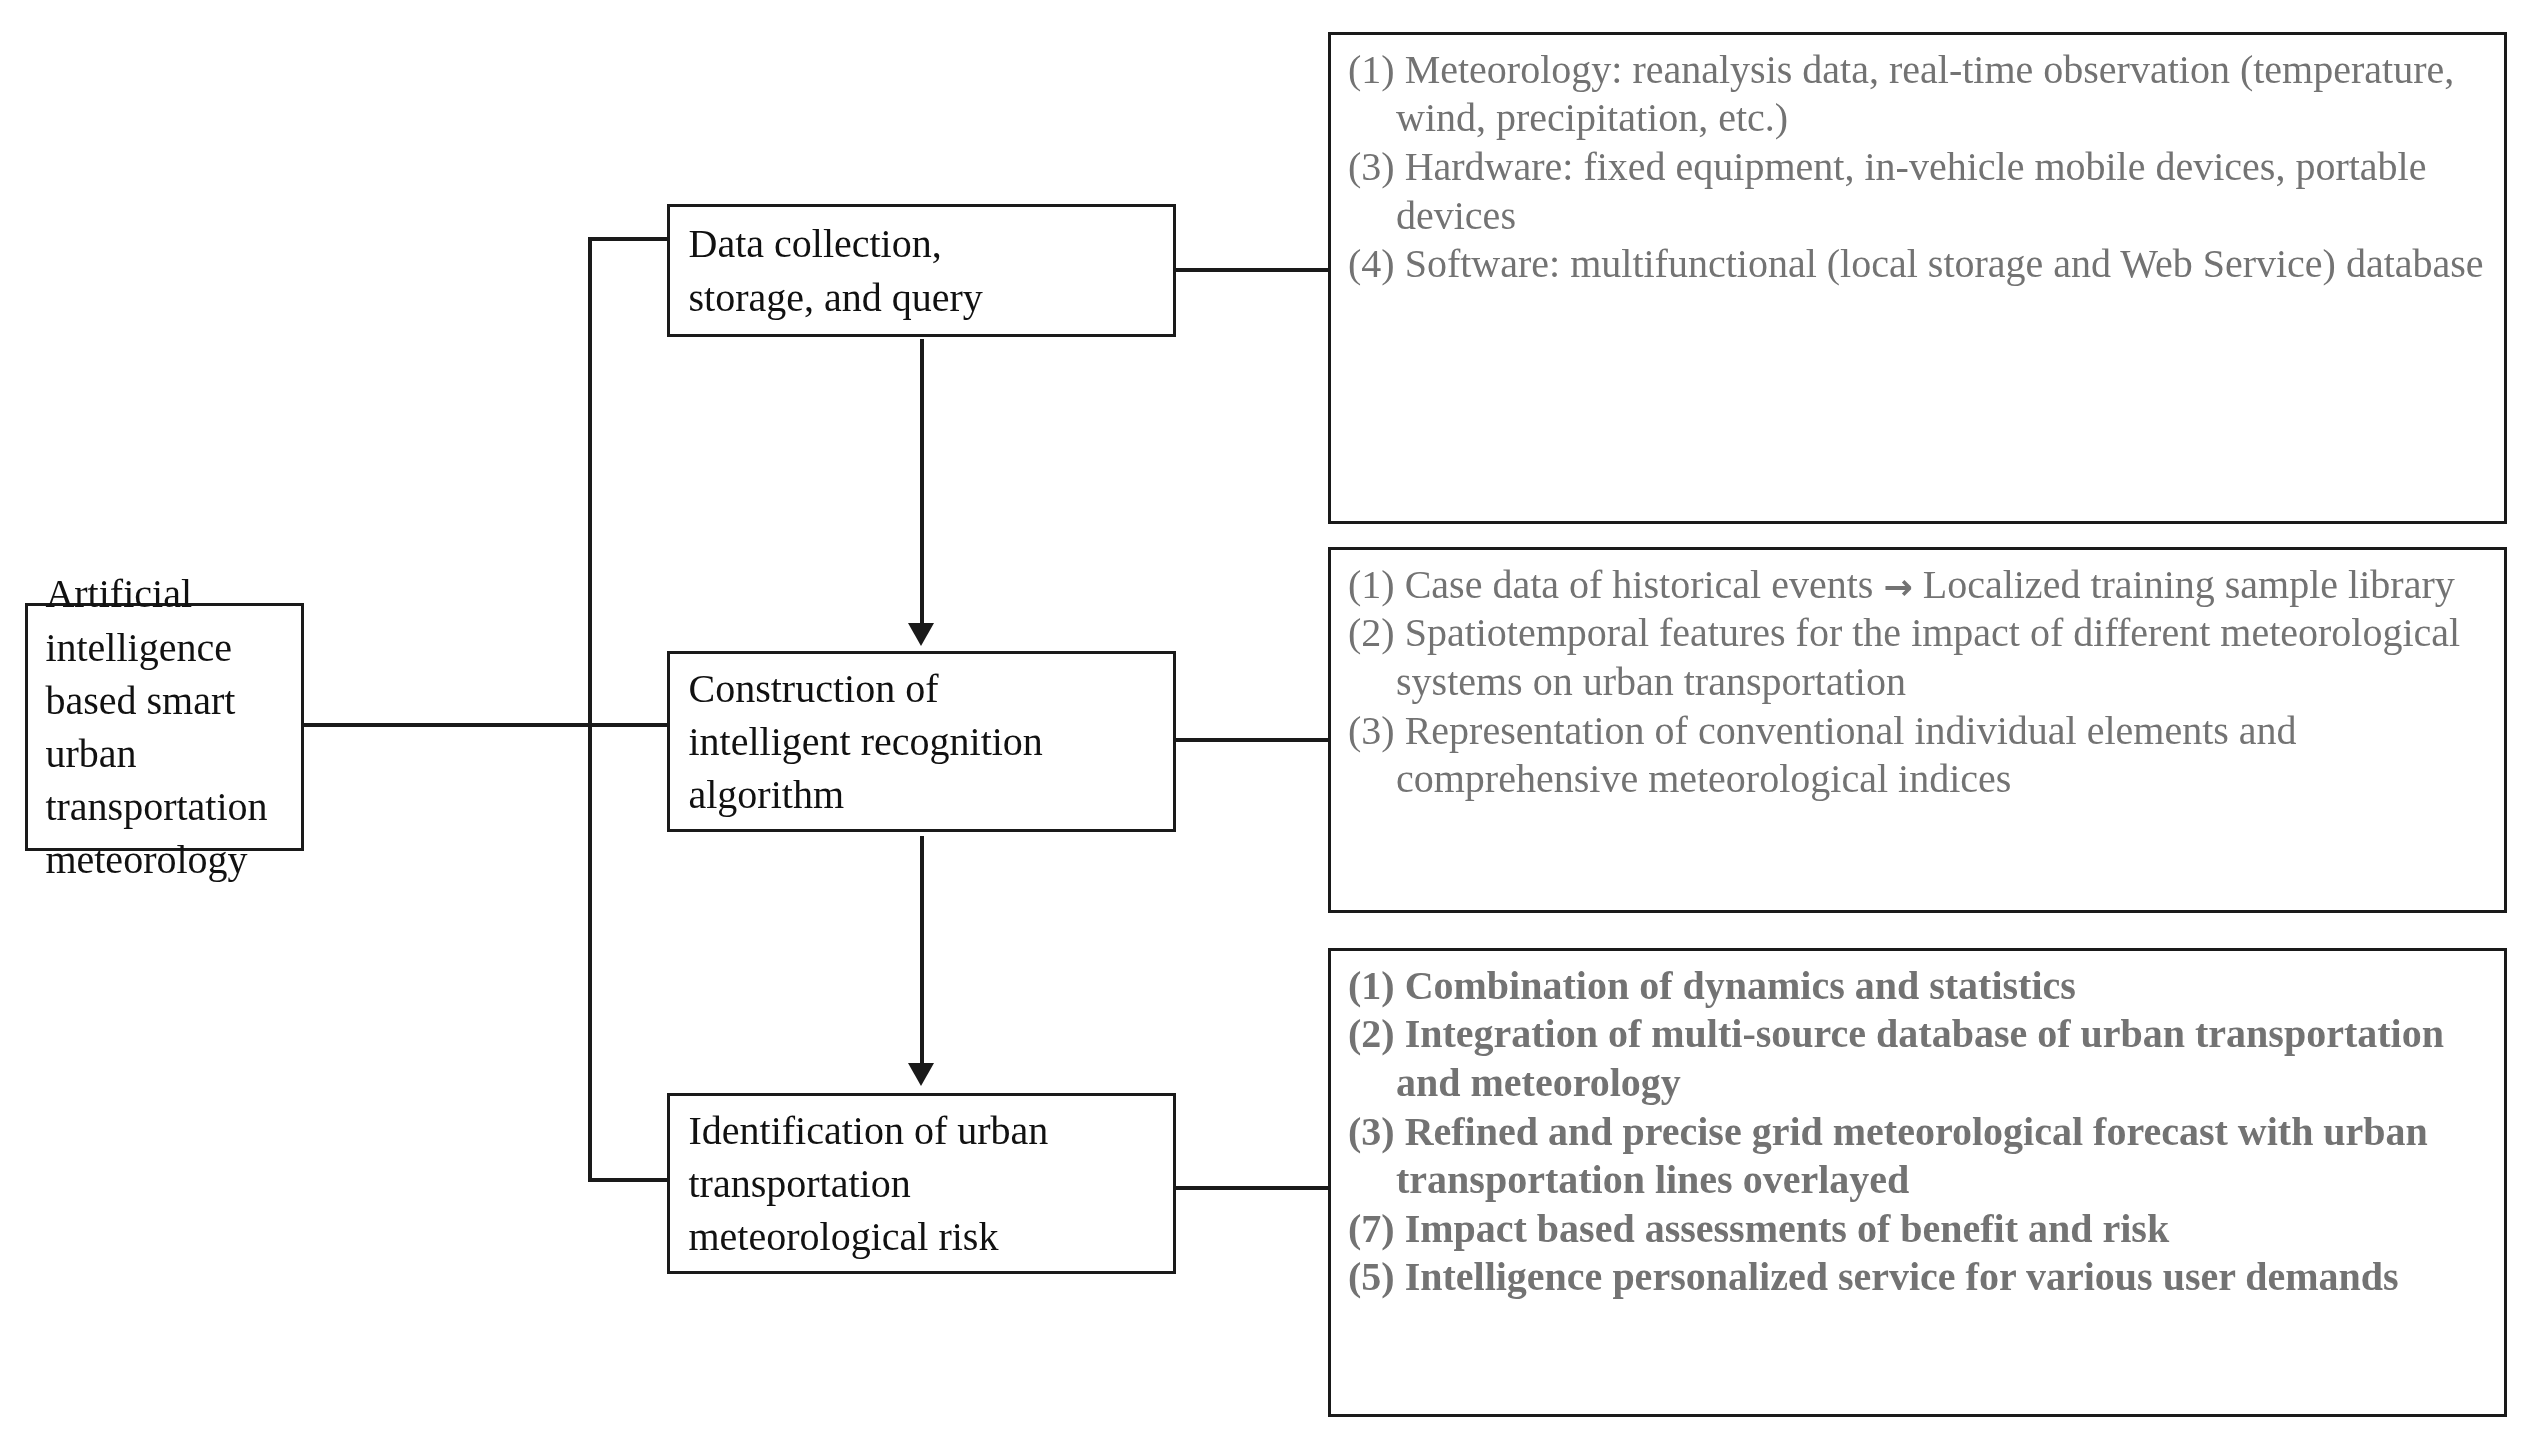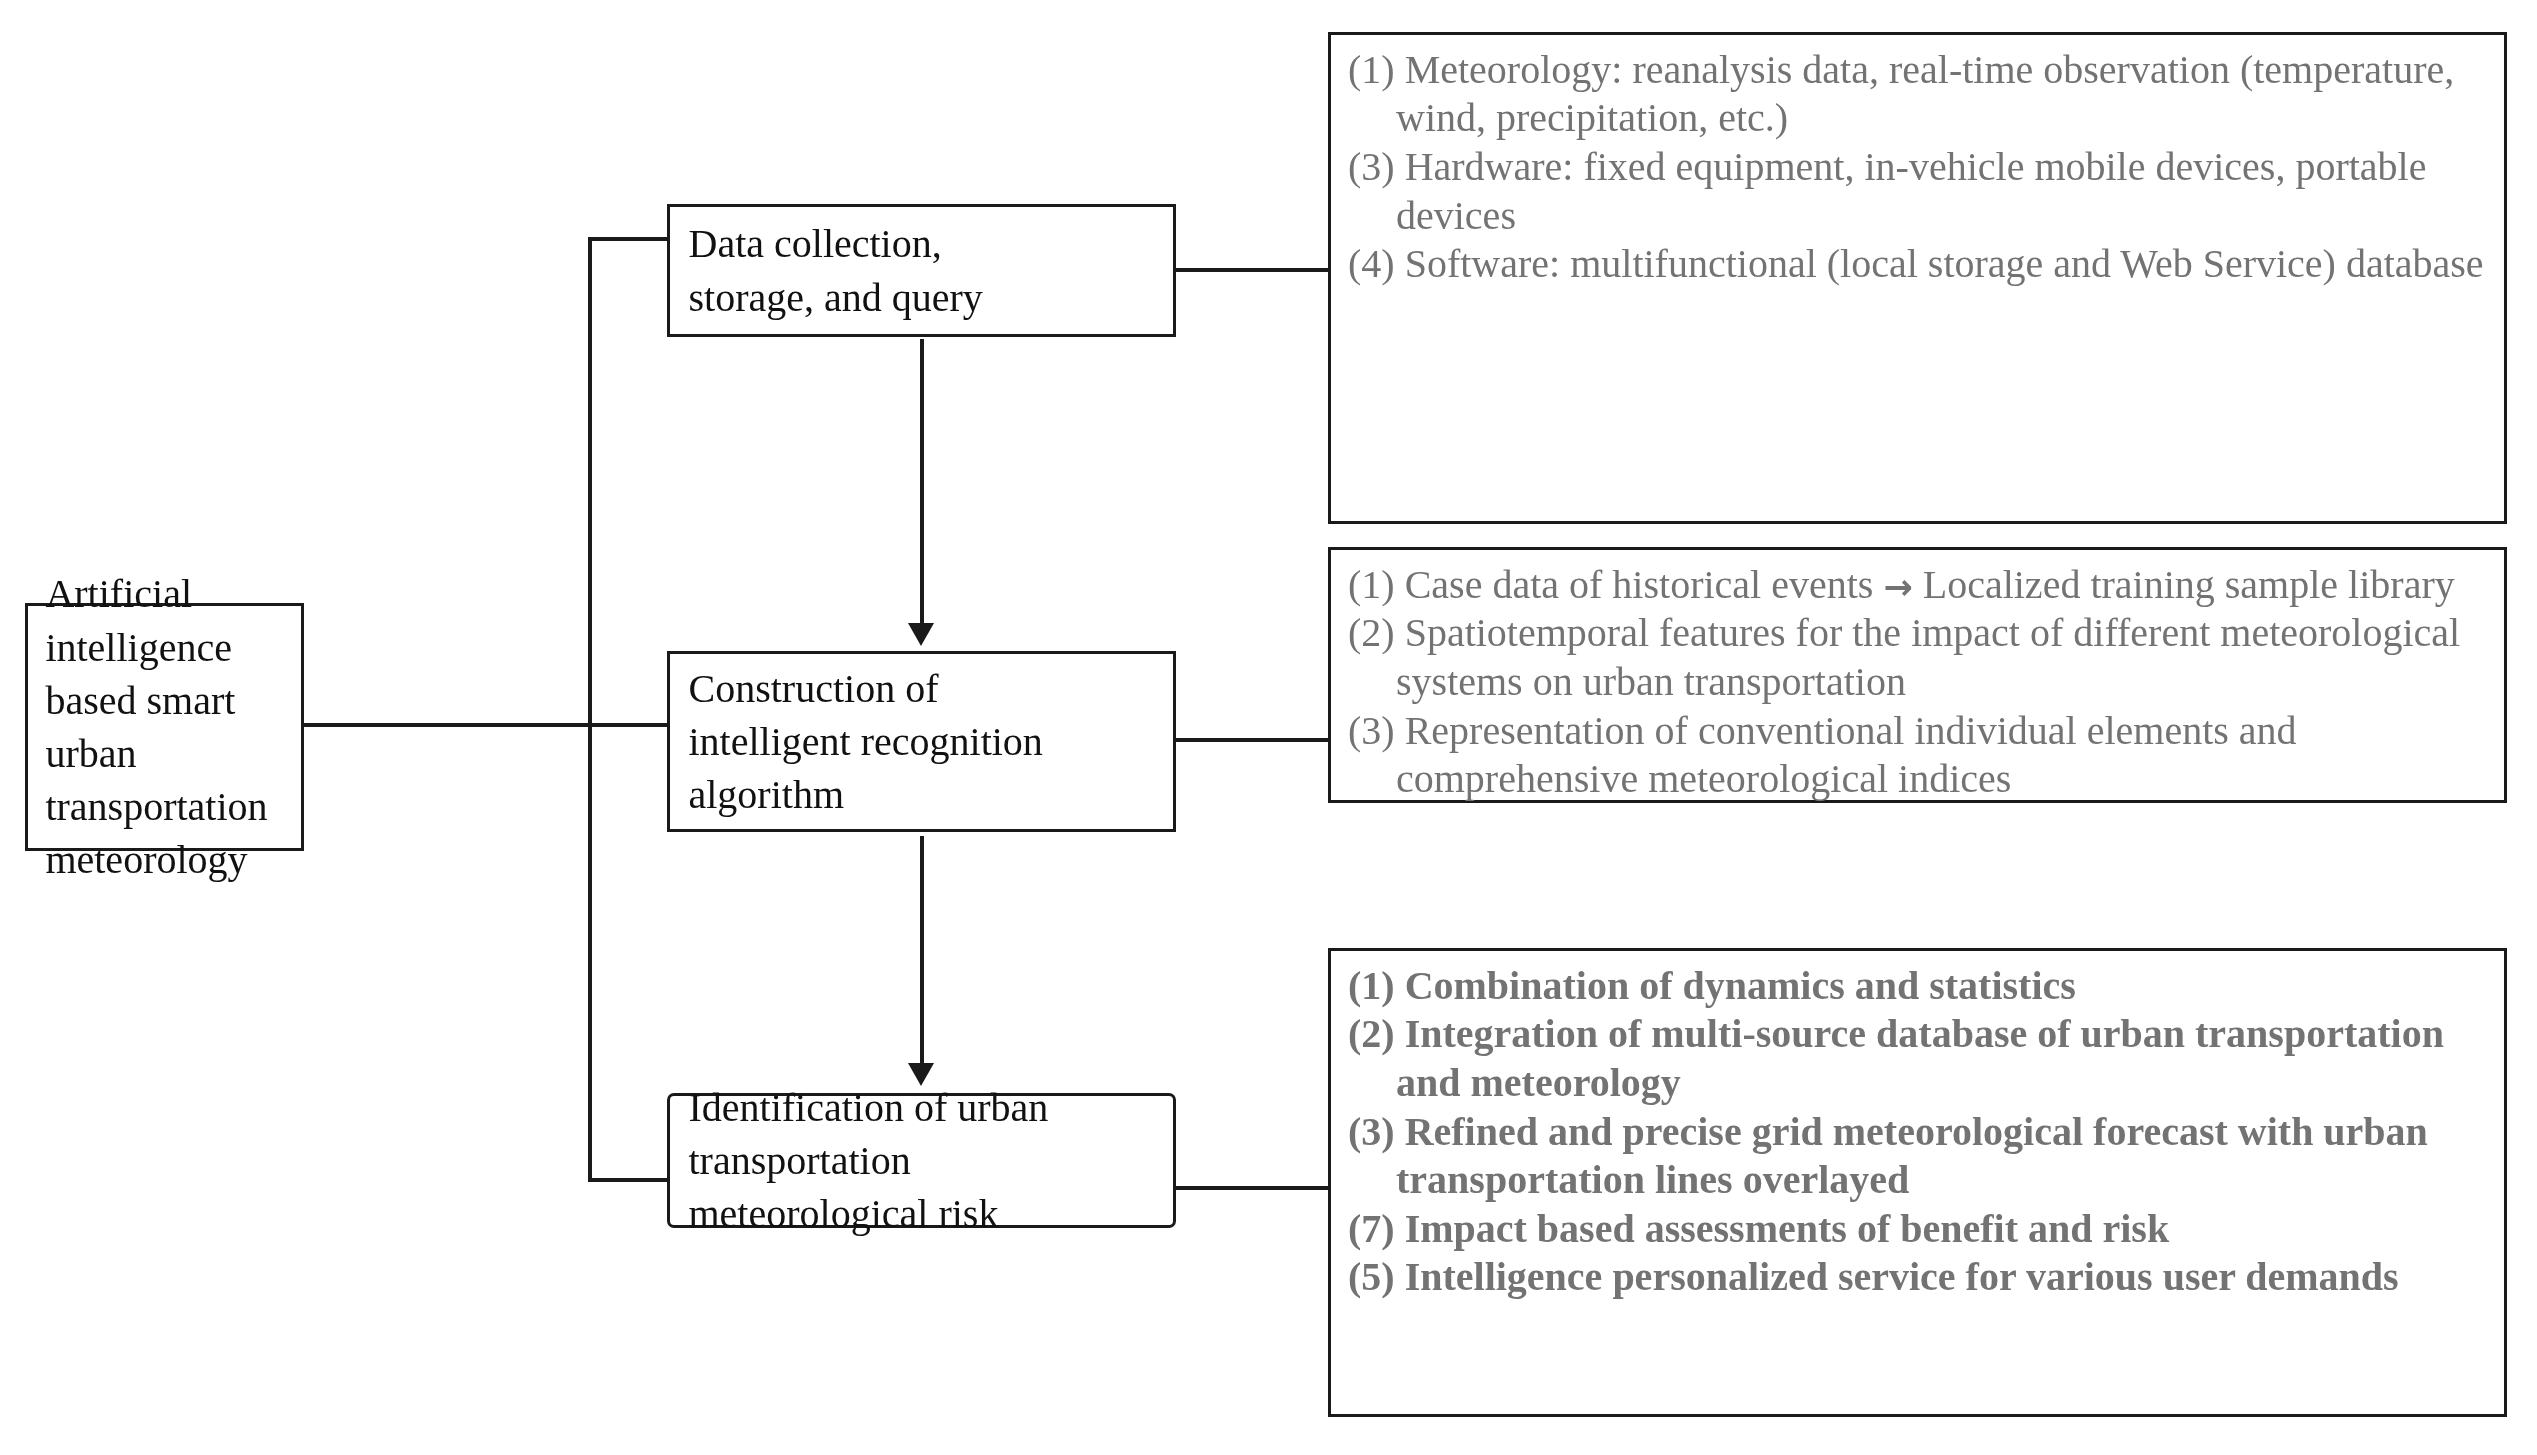--- a/index.html
+++ b/index.html
@@ -49,32 +49,32 @@
   }
 
   
   .stage-node {
     left: 667px;
     width: 509px;
     padding: 4.6px 0 4.6px 18.5px;
   }
   #stage-node-0 { top: 204px;  height: 133px; }
   #stage-node-1 { top: 651px;  height: 181px; }
-  #stage-node-2 { top: 1093px; height: 135px; border-radius: 7px; }
+  #stage-node-2 { top: 1093px; height: 181px; }
 
   
   .detail-node {
     left: 1328px;
     width: 1179px;
     padding: 10.8px 20px 10.8px 17px;
     align-items: flex-start;
     display: block;
   }
   #detail-node-0 { top: 32px;   height: 492px; }
-  #detail-node-1 { top: 547px;  height: 256px; }
+  #detail-node-1 { top: 547px;  height: 366px; }
   #detail-node-2 { top: 948px; height: 469px; font-weight: bold; }
 
   .detail-list {
     list-style: none;
     margin: 0;
     padding: 0;
   }
   .detail-list li {
     font-size: 40px;
     line-height: 1.215;

